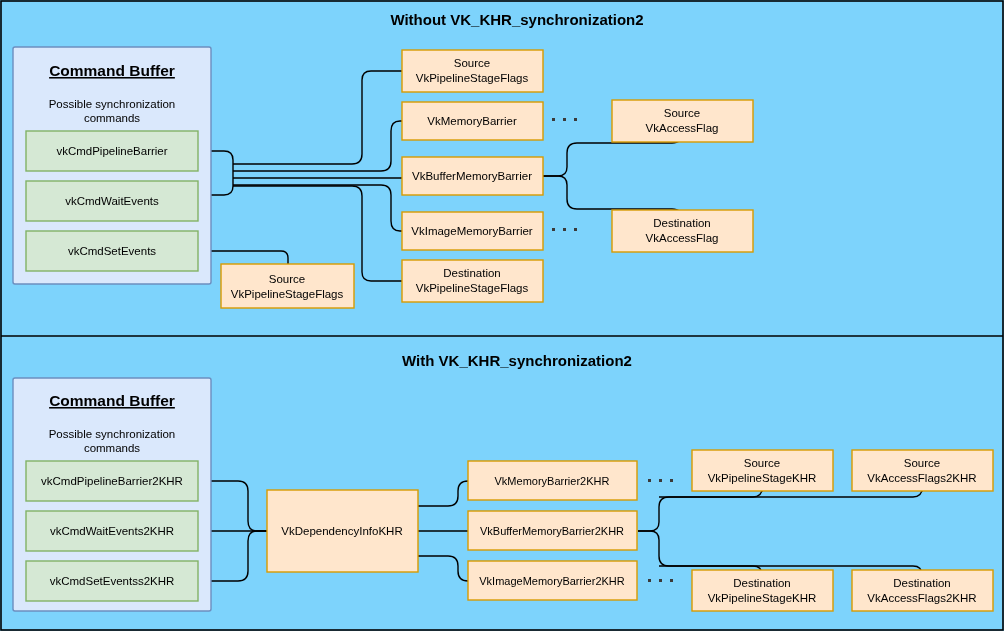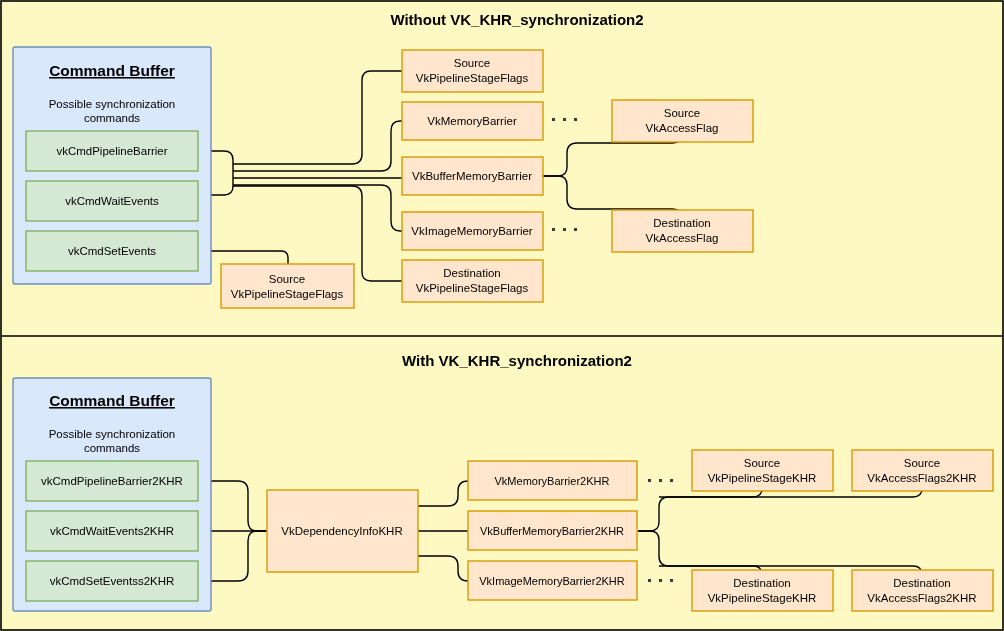--- a/index.html
+++ b/index.html
@@ -1,17 +1,17 @@
 <!DOCTYPE html>
 <html><head>
 <meta charset="utf-8">
 <style>
   html,body{margin:0;padding:0;background:#ffffff;}
   body{font-family:"Liberation Sans",sans-serif;}
-  #stage{position:relative;width:1004px;height:631px;background:#fef9c3;overflow:hidden;}
+  #stage{position:relative;width:1004px;height:631px;background:#7dd3fc;overflow:hidden;}
   svg#diagram{position:absolute;left:0;top:0;width:1004px;height:631px;}
   .frame{fill:none;stroke:#000000;stroke-width:1.6;}
   .divider{stroke:#000000;stroke-width:1.6;}
   .edge{fill:none;stroke:#000000;stroke-width:1.4;stroke-linejoin:round;stroke-linecap:butt;}
   .dot{fill:#3a3a3a;}
   .box-blue{fill:#dae8fc;stroke:#6c8ebf;stroke-width:1.4;}
   .box-green{fill:#d5e8d4;stroke:#82b366;stroke-width:1.4;}
   .box-orange{fill:#ffe6cc;stroke:#d79b00;stroke-width:1.4;}
   text{font-family:"Liberation Sans",sans-serif;fill:#000000;}
   .t-title{font-size:15px;font-weight:bold;text-anchor:middle;}

